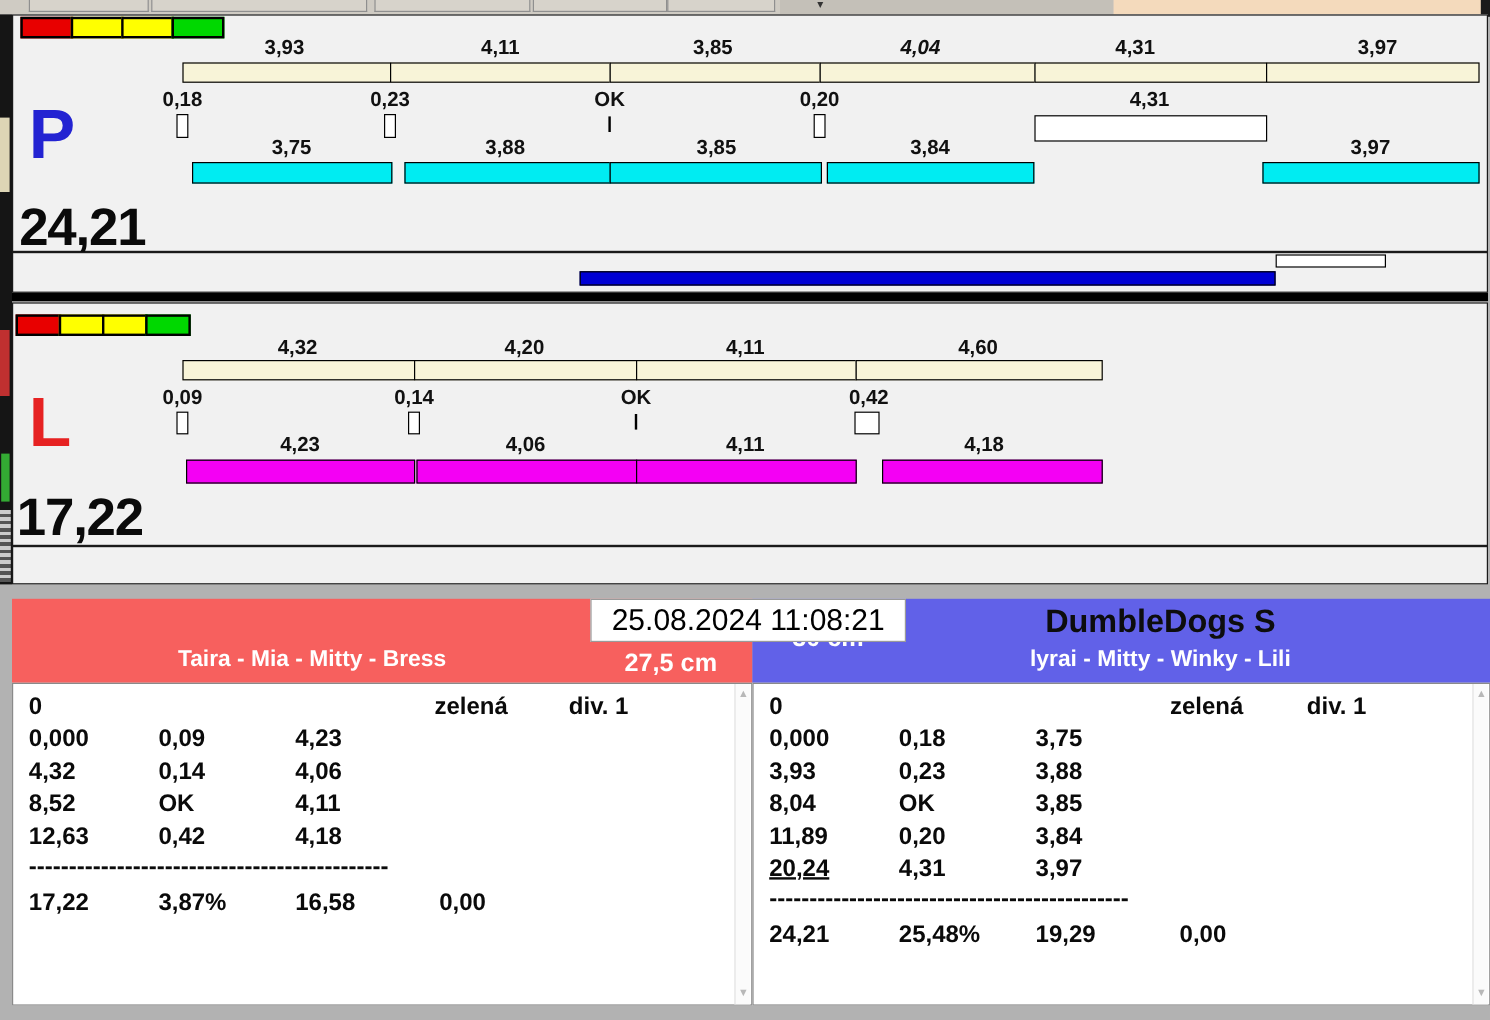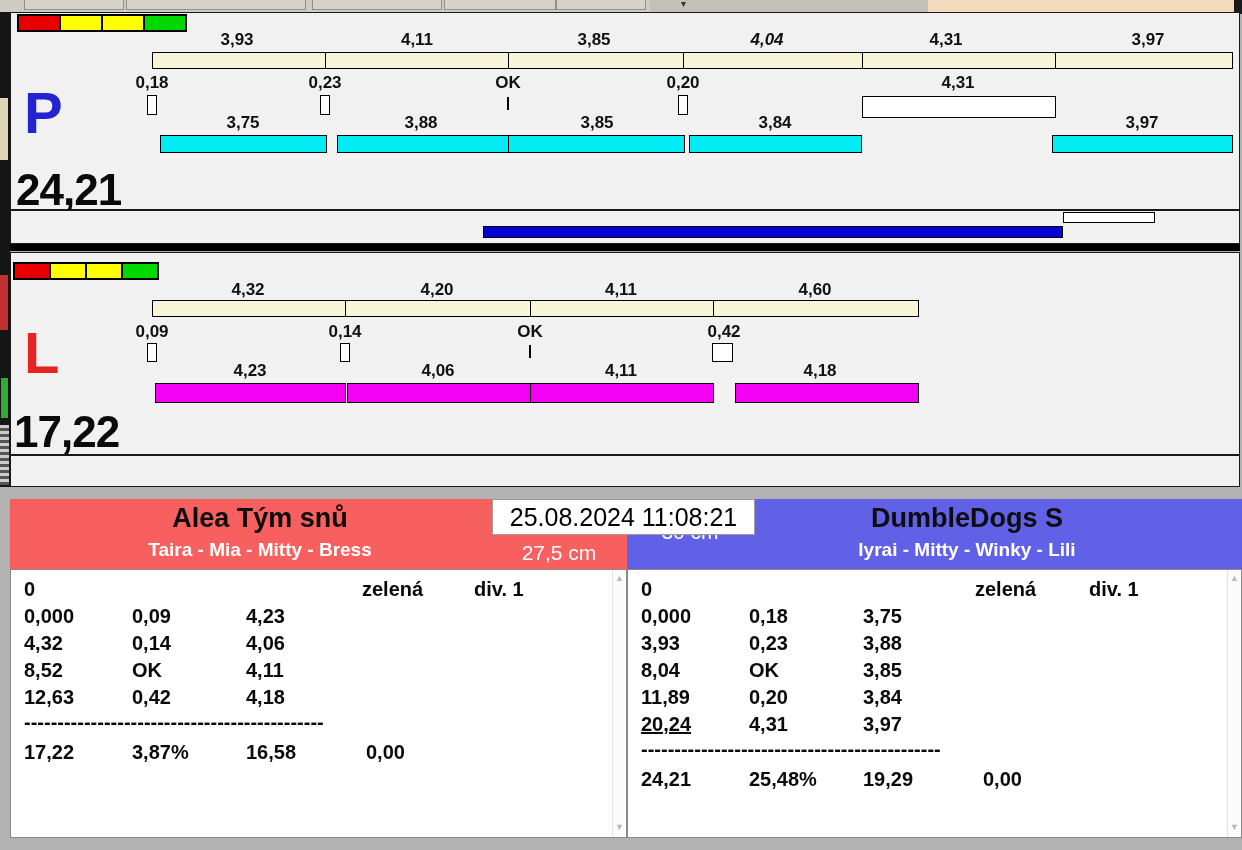--- a/index.html
+++ b/index.html
@@ -14,21 +14,21 @@
   .cyan { background:#00ecf2; }
   .mag  { background:#f400f4; }
   .box { position:absolute; background:#fff; border:1px solid #000; }
   .tick { position:absolute; background:#000; }
   .biglbl { position:absolute; font-weight:bold; font-size:44px; letter-spacing:-1px; color:#0a0a0a; line-height:1; }
   .lane-letter { position:absolute; font-weight:bold; font-size:58px; line-height:1; }
   .tl { position:absolute; width:44px; height:18px; border:2px solid #000; }
   .hdr { position:absolute; }
   .hdr-title { position:absolute; text-align:center; font-weight:bold; font-size:27px; color:#0d0d0d; }
   .hdr-sub { position:absolute; text-align:center; font-weight:bold; font-size:19px; color:#fff; }
-  .cm { position:absolute; text-align:center; font-weight:normal; font-size:21px; color:#fff; }
+  .cm { position:absolute; text-align:center; font-weight:bold; font-size:21px; color:#fff; }
   .clockbox { position:absolute; background:#fff; border:1px solid #9a9a9a; text-align:center; font-size:25px; color:#000; line-height:34px; }
   .logarea { position:absolute; background:#fff; border:1px solid #8a8a8a; }
   .logtxt { position:absolute; font-size:20px; font-weight:bold; color:#0a0a0a; white-space:nowrap; }
   .scrollstrip { position:absolute; width:13px; background:#fbfbfb; border-left:1px solid #e2e2e2; }
   .scrollarrow { position:absolute; font-size:9px; color:#b8b8b8; line-height:9px; }
   .chromeseg { position:absolute; height:10px; background:#d7d3cb; border:1px solid #8f8f8f; border-top:none; }
 </style>
 </head>
 <body>
 
@@ -145,21 +145,20 @@
   <div class="dogbar mag" style="left:530px;top:383px;width:184px;height:20px;"></div>
   <div class="dogbar mag" style="left:735px;top:383px;width:184px;height:20px;"></div>
 
   <div class="biglbl" style="left:14px;top:410px;">17,22</div>
 
   <div class="panel" style="left:10px;top:455px;width:1230px;height:32px;"></div>
 
   <div class="hdr" style="left:10px;top:499px;width:617px;height:70px;background:#f7605e;"></div>
   <div class="hdr" style="left:627px;top:499px;width:615px;height:70px;background:#6161e8;"></div>
 
-  <div class="hdr-title" style="left:10px;top:503px;width:500px;">Alea Tým snů</div>
   <div class="hdr-sub" style="left:10px;top:539px;width:500px;">Taira - Mia - Mitty - Bress</div>
   <div class="cm" style="left:498px;top:541px;width:122px;">27,5 cm</div>
 
   <div class="hdr-title" style="left:737px;top:503px;width:460px;">DumbleDogs S</div>
   <div class="hdr-sub" style="left:737px;top:539px;width:460px;">lyrai - Mitty - Winky - Lili</div>
   <div class="cm" style="left:630px;top:520px;width:120px;">30 cm</div>
 
   <div class="clockbox" style="left:492px;top:499px;width:263px;height:36px;">25.08.2024 11:08:21</div>
 
   <div class="logarea" style="left:10px;top:569px;width:617px;height:269px;"></div>

